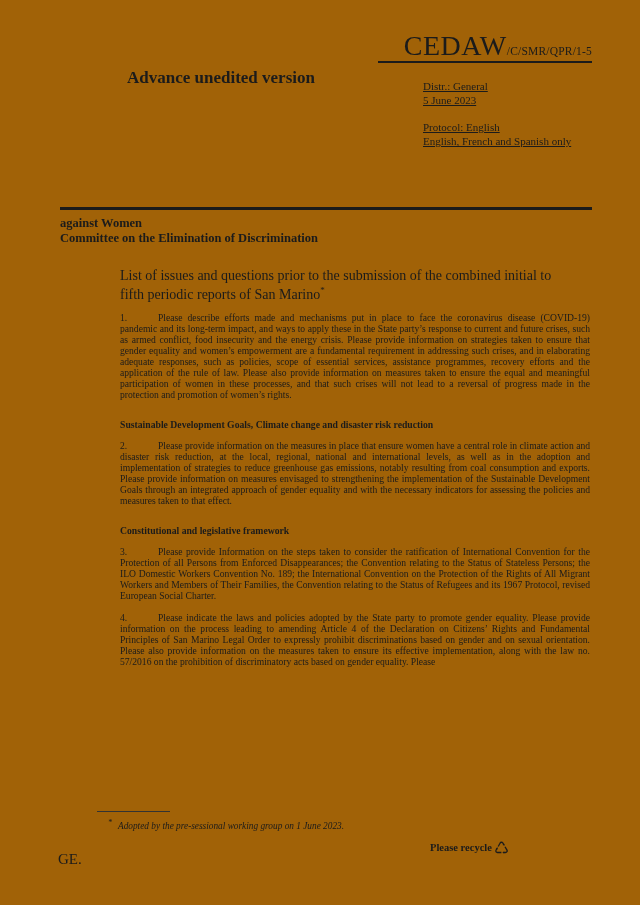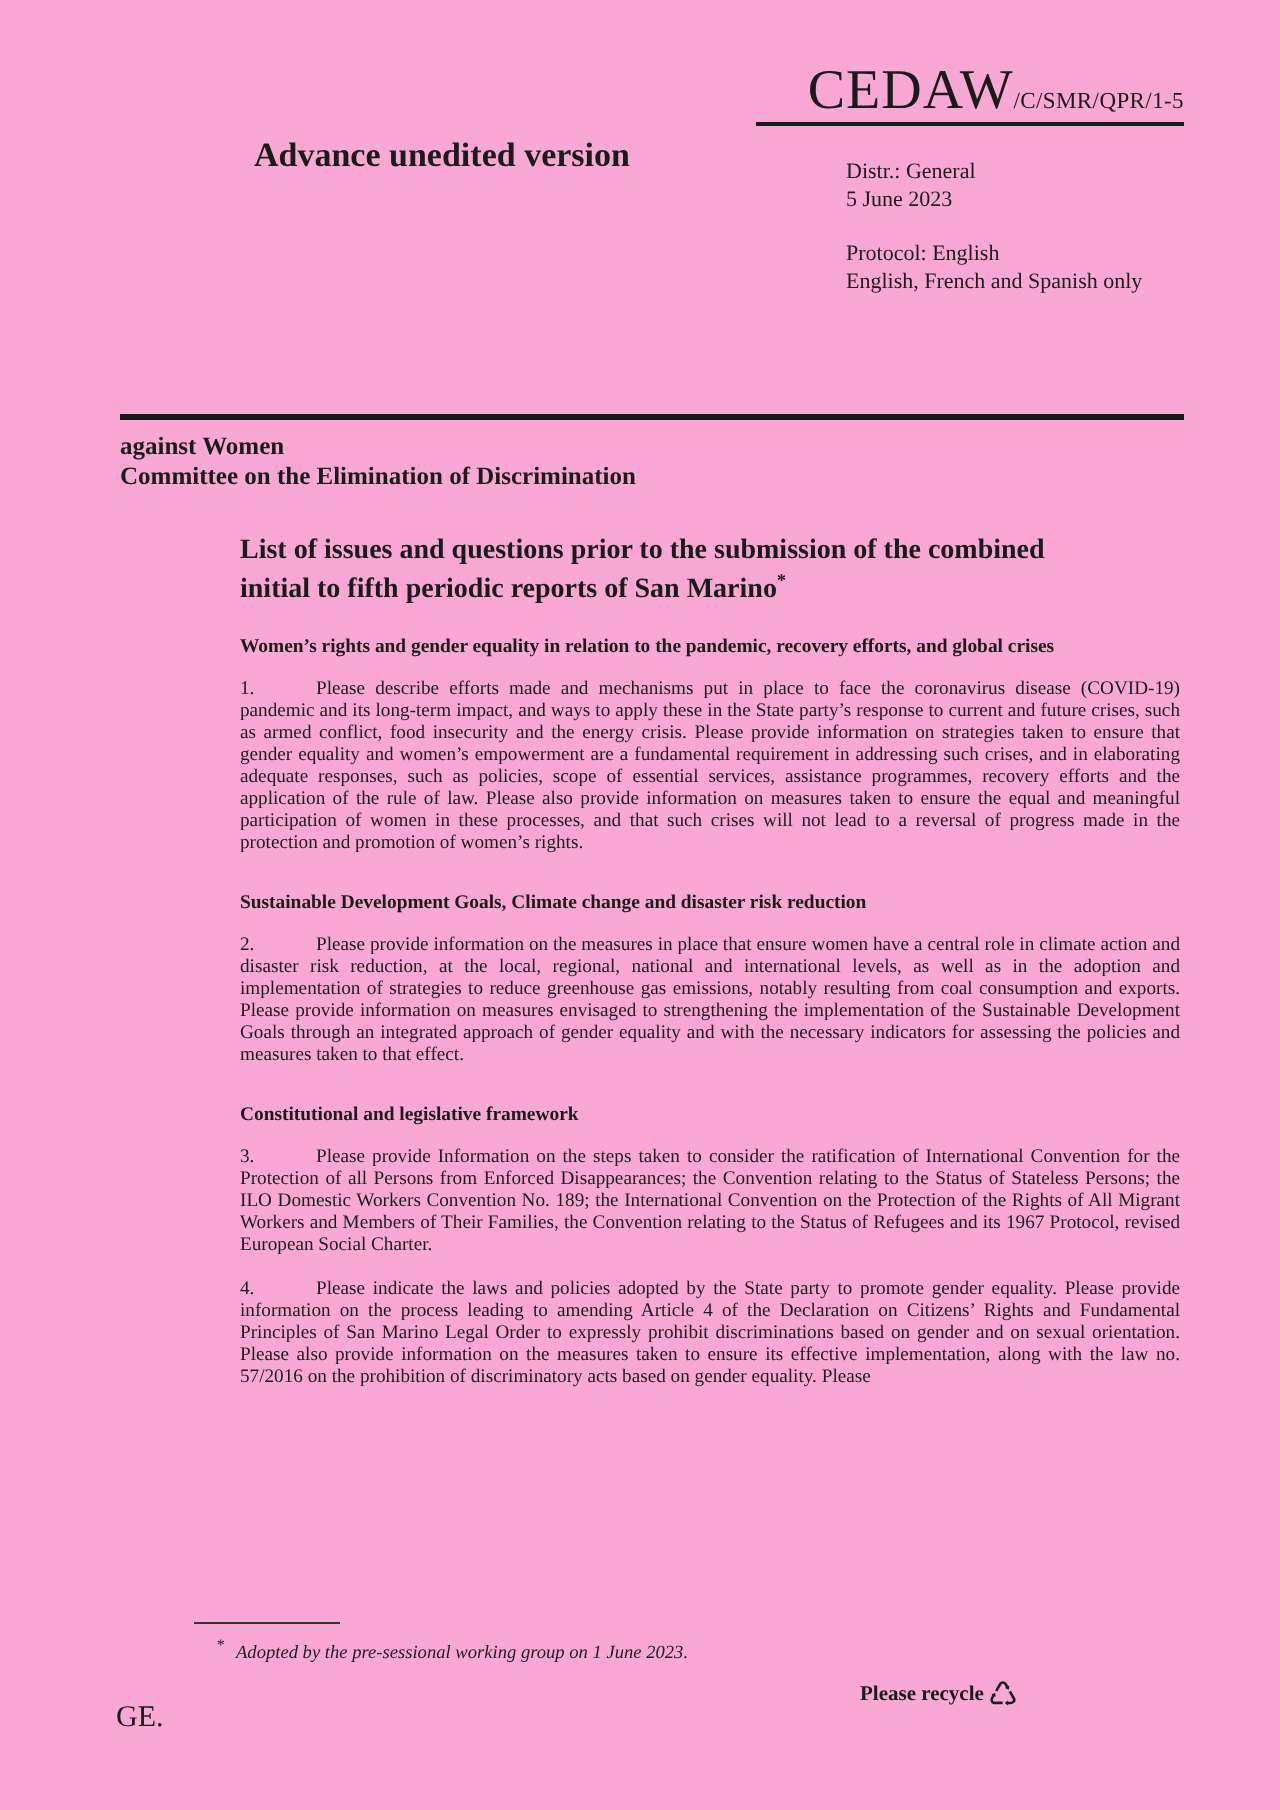--- a/index.html
+++ b/index.html
@@ -1,33 +1,33 @@
 <!DOCTYPE html>
 <html><head>
 <meta charset="utf-8">
 <style>
   html,body { margin:0; padding:0; background:#ffffff; }
   .page {
-    position:relative; width:640px; height:905px; background:#f9a8d4;
+    position:relative; width:640px; height:905px; background:#a16207;
     font-family:"Liberation Serif", serif; color:#1b1b1b; overflow:hidden;
   }
   
   .masthead { position:absolute; top:30px; right:48px; text-align:right; white-space:nowrap; }
   .symbol-main { font-size:28px; letter-spacing:0.5px; }
   .symbol-suffix { font-size:11.5px; letter-spacing:0.2px; }
   .header-rule { position:absolute; top:61px; left:378px; width:214px; height:2px; background:#1b1b1b; }
   .advance { position:absolute; top:68px; left:127px; font-size:17px; font-weight:bold; }
-  .distr-block { position:absolute; top:79px; left:423px; font-size:11px; line-height:1.28; }
+  .distr-block { position:absolute; top:79px; left:423px; font-size:11px; line-height:1.28;text-decoration:underline; }
   .distr-block .orig { margin-top:13px; }
   
   .main-rule { position:absolute; top:207px; left:60px; width:532px; height:3px; background:#1b1b1b; }
   .committee { position:absolute; top:216px; left:60px; font-size:12.5px; font-weight:bold; line-height:1.18; }
   
   .body { position:absolute; top:267px; left:120px; width:470px; }
-  .doc-title { margin:0; width:432px; font-size:14px; font-weight:bold; line-height:1.26; }
+  .doc-title { margin:0; width:432px; font-size:14px; font-weight:normal; line-height:1.26; }
   .doc-title sup { font-size:9px; }
   .sec-heading { margin:14px 0 6px 0; width:440px; font-size:9.7px; font-weight:bold; line-height:1.25; }
   .sec-heading.tall { margin-top:19px; }
   .para { margin:9px 0 0 0; font-size:9.6px; line-height:11px; text-align:justify; }
   .para + .para { margin-top:11px; }
   .pnum { display:inline-block; width:38px; }
   
   .footnote-rule { position:absolute; top:811px; left:97px; width:73px; height:1px; background:#333; }
   .footnote { position:absolute; top:818px; left:108px; width:400px; font-size:9.3px;font-style:italic; }
   .footnote sup { font-size:8px; padding-right:6px; }
@@ -58,21 +58,20 @@
 
   <div class="committee">
     <div>against Women</div>
     <div>Committee on the Elimination of Discrimination</div>
   </div>
 
   <div class="body">
 
     <h1 class="doc-title"><span>List of issues and questions prior to the submission of the combined initial to fifth periodic reports of San Marino</span><sup>*</sup></h1>
 
-    <h2 class="sec-heading">Women’s rights and gender equality in relation to the pandemic, recovery efforts, and global crises</h2>
     <p class="para"><span class="pnum">1.</span><span>Please describe efforts made and mechanisms put in place to face the coronavirus disease (COVID-19) pandemic and its long-term impact, and ways to apply these in the State party’s response to current and future crises, such as armed conflict, food insecurity and the energy crisis. Please provide information on strategies taken to ensure that gender equality and women’s empowerment are a fundamental requirement in addressing such crises, and in elaborating adequate responses, such as policies, scope of essential services, assistance programmes, recovery efforts and the application of the rule of law. Please also provide information on measures taken to ensure the equal and meaningful participation of women in these processes, and that such crises will not lead to a reversal of progress made in the protection and promotion of women’s rights.</span></p>
 
     <h2 class="sec-heading tall">Sustainable Development Goals, Climate change and disaster risk reduction</h2>
     <p class="para"><span class="pnum">2.</span><span>Please provide information on the measures in place that ensure women have a central role in climate action and disaster risk reduction, at the local, regional, national and international levels, as well as in the adoption and implementation of strategies to reduce greenhouse gas emissions, notably resulting from coal consumption and exports. Please provide information on measures envisaged to strengthening the implementation of the Sustainable Development Goals through an integrated approach of gender equality and with the necessary indicators for assessing the policies and measures taken to that effect.</span></p>
 
     <h2 class="sec-heading tall">Constitutional and legislative framework</h2>
     <p class="para"><span class="pnum">3.</span><span>Please provide Information on the steps taken to consider the ratification of International Convention for the Protection of all Persons from Enforced Disappearances; the Convention relating to the Status of Stateless Persons; the ILO Domestic Workers Convention No. 189; the International Convention on the Protection of the Rights of All Migrant Workers and Members of Their Families, the Convention relating to the Status of Refugees and its 1967 Protocol, revised European Social Charter.</span></p>
     <p class="para"><span class="pnum">4.</span><span>Please indicate the laws and policies adopted by the State party to promote gender equality. Please provide information on the process leading to amending Article 4 of the Declaration on Citizens’ Rights and Fundamental Principles of San Marino Legal Order to expressly prohibit discriminations based on gender and on sexual orientation. Please also provide information on the measures taken to ensure its effective implementation, along with the law no. 57/2016 on the prohibition of discriminatory acts based on gender equality. Please</span></p>
 
   </div>

